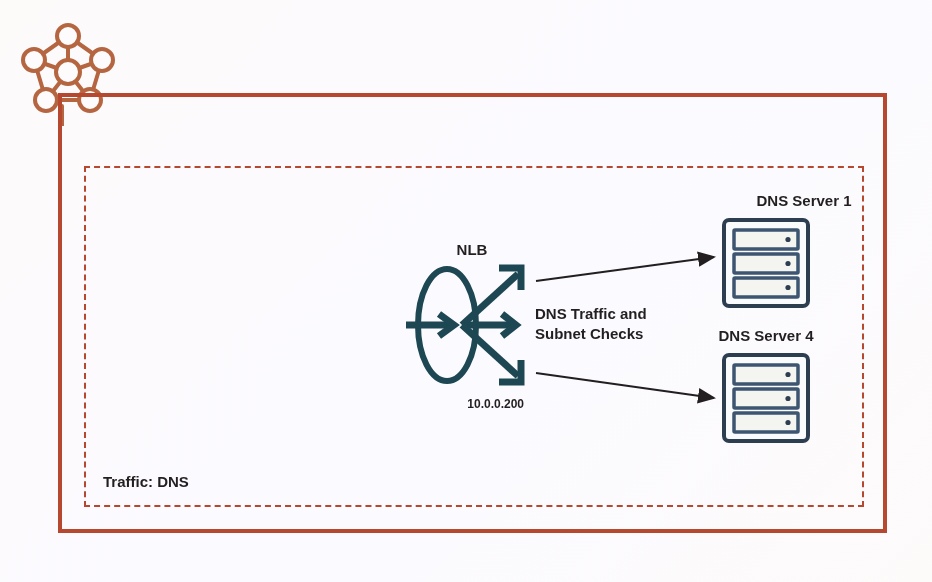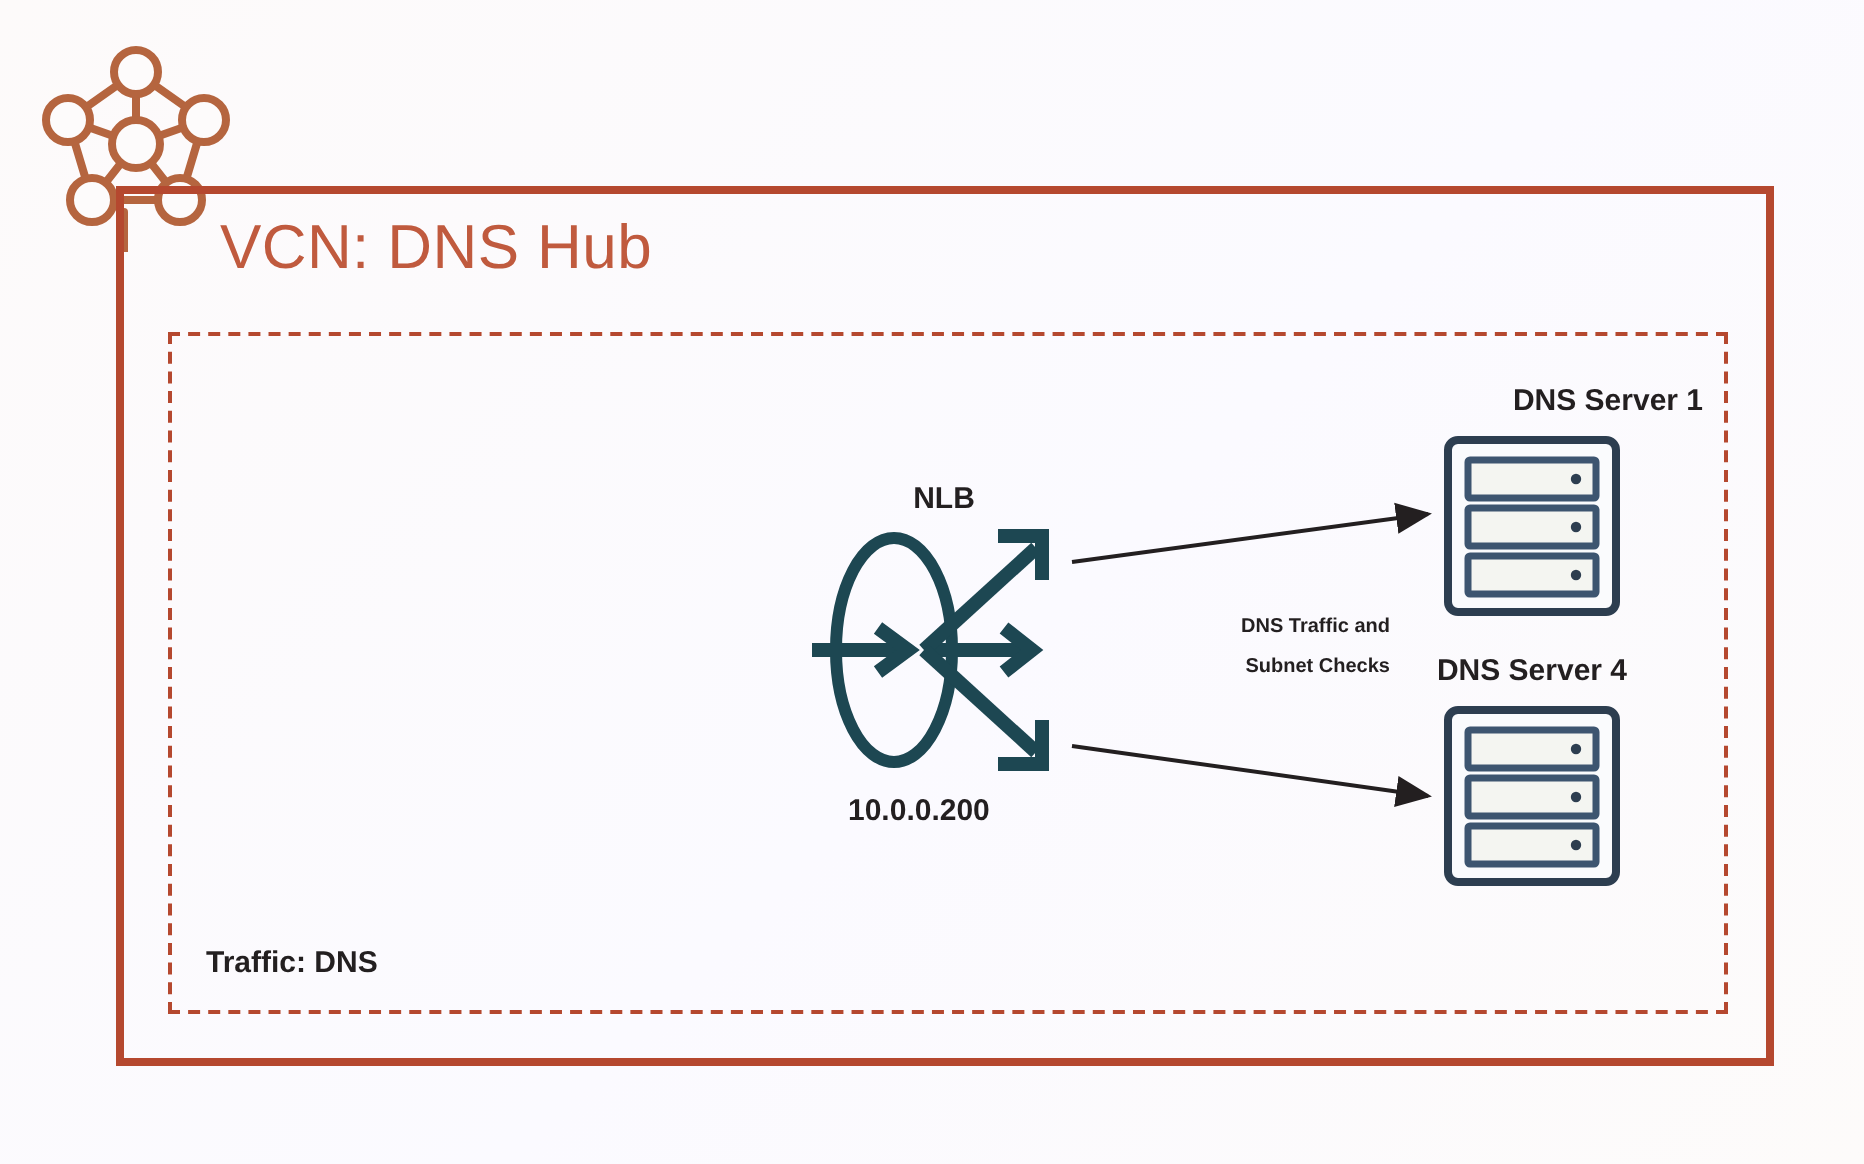--- a/index.html
+++ b/index.html
@@ -87,38 +87,38 @@
     top: 241px;
     width: 136px;
     text-align: center;
     font-size: 15px;
     font-weight: bold;
     color: #231f20;
     white-space: nowrap;
   }
   .nlb-ip {
     position: absolute;
-    left: 424px;
+    left: 388px;
     top: 397px;
     width: 136px;
-    text-align: left;
-    font-size: 15px;
+    text-align: right;
+    font-size: 12px;
     font-weight: bold;
     color: #231f20;
     white-space: nowrap;
   }
 
   
   .edge-label {
     position: absolute;
     left: 535px;
     top: 304px;
     width: 160px;
-    text-align: right;
-    font-size: 10px;
+    text-align: left;
+    font-size: 15px;
     font-weight: bold;
     color: #231f20;
     line-height: 20px;
   }
 
   
   .connectors {
     position: absolute;
     left: 0; top: 0;
     width: 932px;
@@ -175,21 +175,20 @@
         <circle cx="20" cy="42" r="11"></circle>
         <circle cx="88" cy="42" r="11"></circle>
         <circle cx="32" cy="82" r="11"></circle>
         <circle cx="76" cy="82" r="11"></circle>
         <circle cx="54" cy="54" r="12"></circle>
       </g>
     </svg>
   </div>
 
   <div class="vcn-box"></div>
-  <div class="vcn-title">VCN: DNS Hub</div>
 
   <div class="subnet-box"></div>
   <div class="subnet-label">Traffic: DNS</div>
 
   <div class="nlb-icon">
     <svg width="136" height="126" viewBox="0 0 136 126" xmlns="http://www.w3.org/2000/svg">
 
       <ellipse cx="41" cy="63" rx="29" ry="56" fill="none" stroke="#1d4752" stroke-width="6"></ellipse>
 
       <g stroke="#1d4752" stroke-width="7" fill="none" stroke-linecap="butt">

